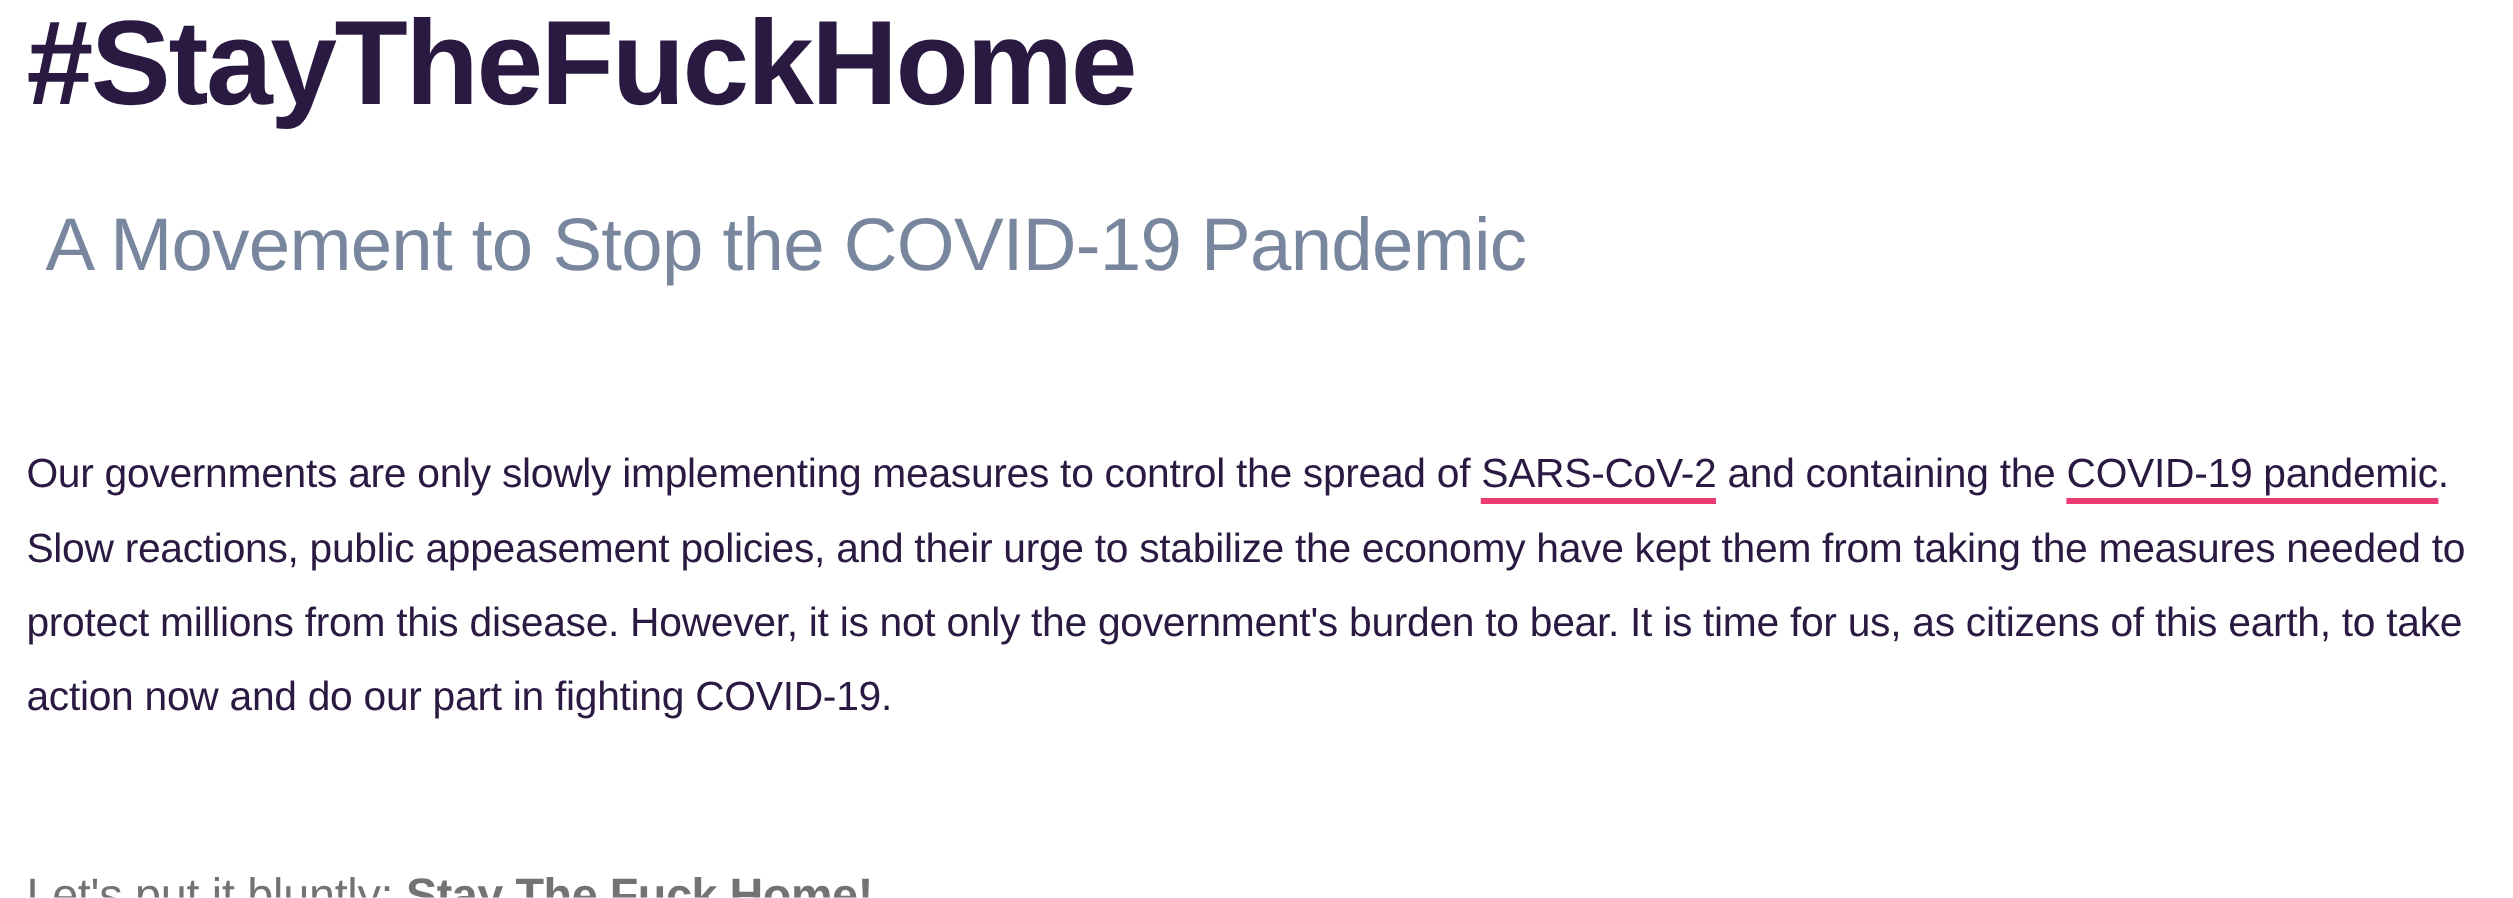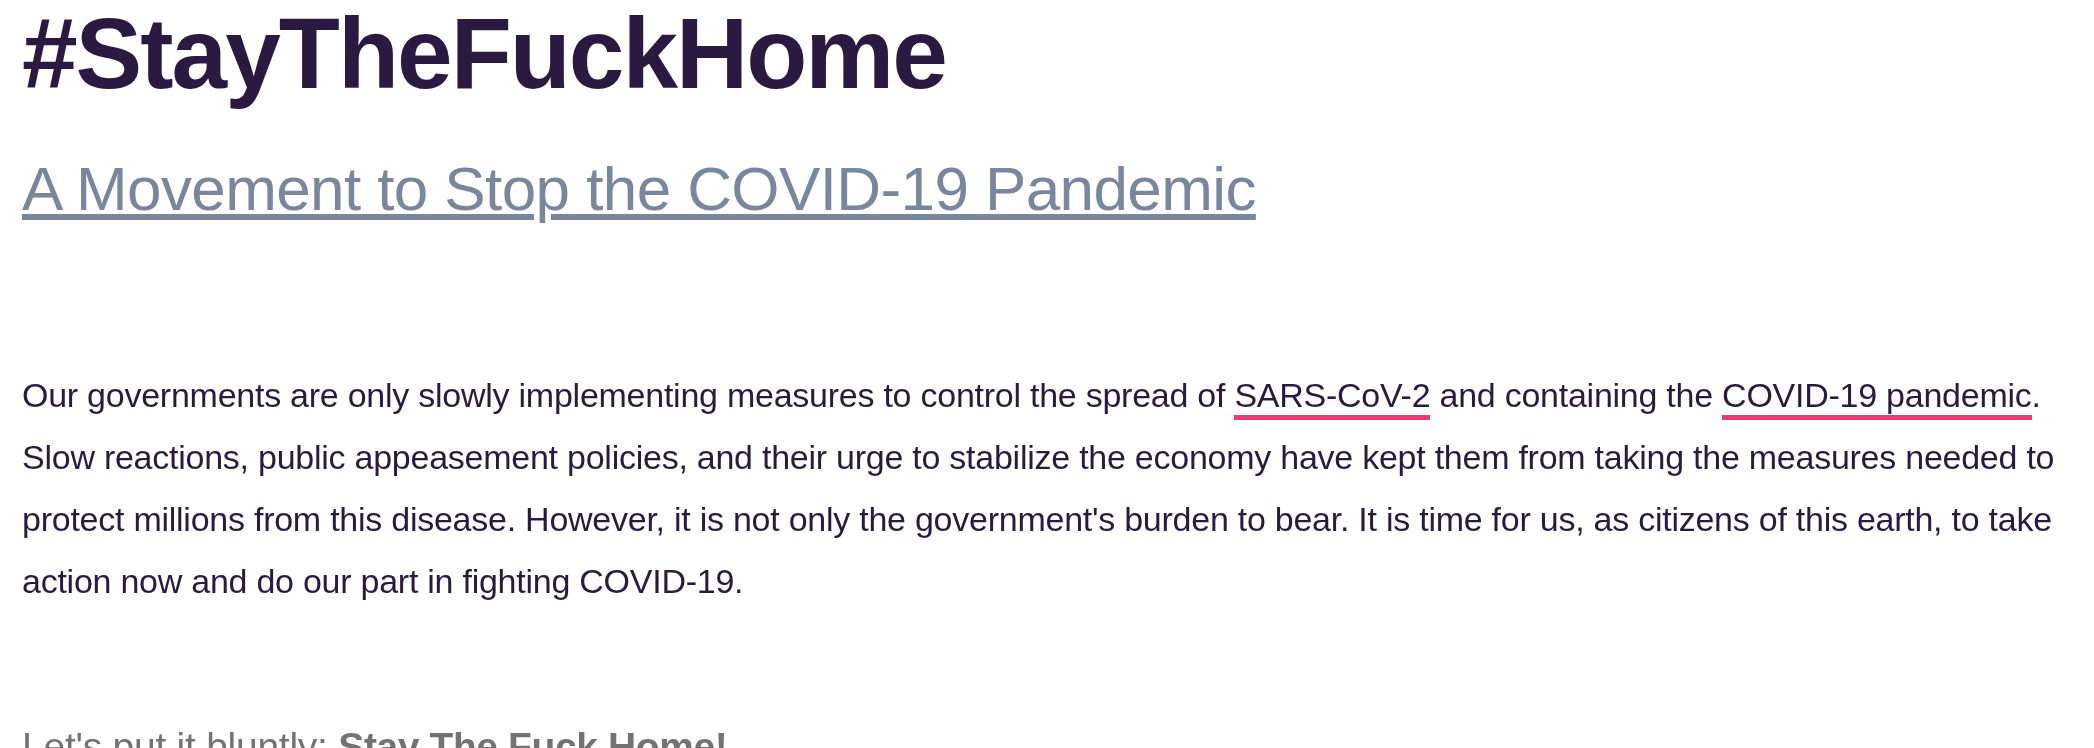--- a/index.html
+++ b/index.html
@@ -36,33 +36,32 @@
     font-weight: 700;
     font-size: 100px;
     line-height: 118px;
     letter-spacing: -2.0px;
     color: #2a1a42;
     white-space: nowrap;
   }
 
   
   .page-subtitle {
-    margin: 0;
+    margin: 16px;
     padding: 0;
     position: absolute;
     left: 22px;
     top: 148px;
     font-family: "Liberation Sans", sans-serif;
     font-weight: 400;
     font-size: 62px;
     line-height: 82px;
     letter-spacing: -0.6px;
     color: #78879e;
     white-space: nowrap;
-    text-decoration: underline;
   }
 
   
   .body-copy {
     position: absolute;
     left: 22px;
     top: 364px;
     width: 2056px;
     margin: 0;
     padding: 0;

